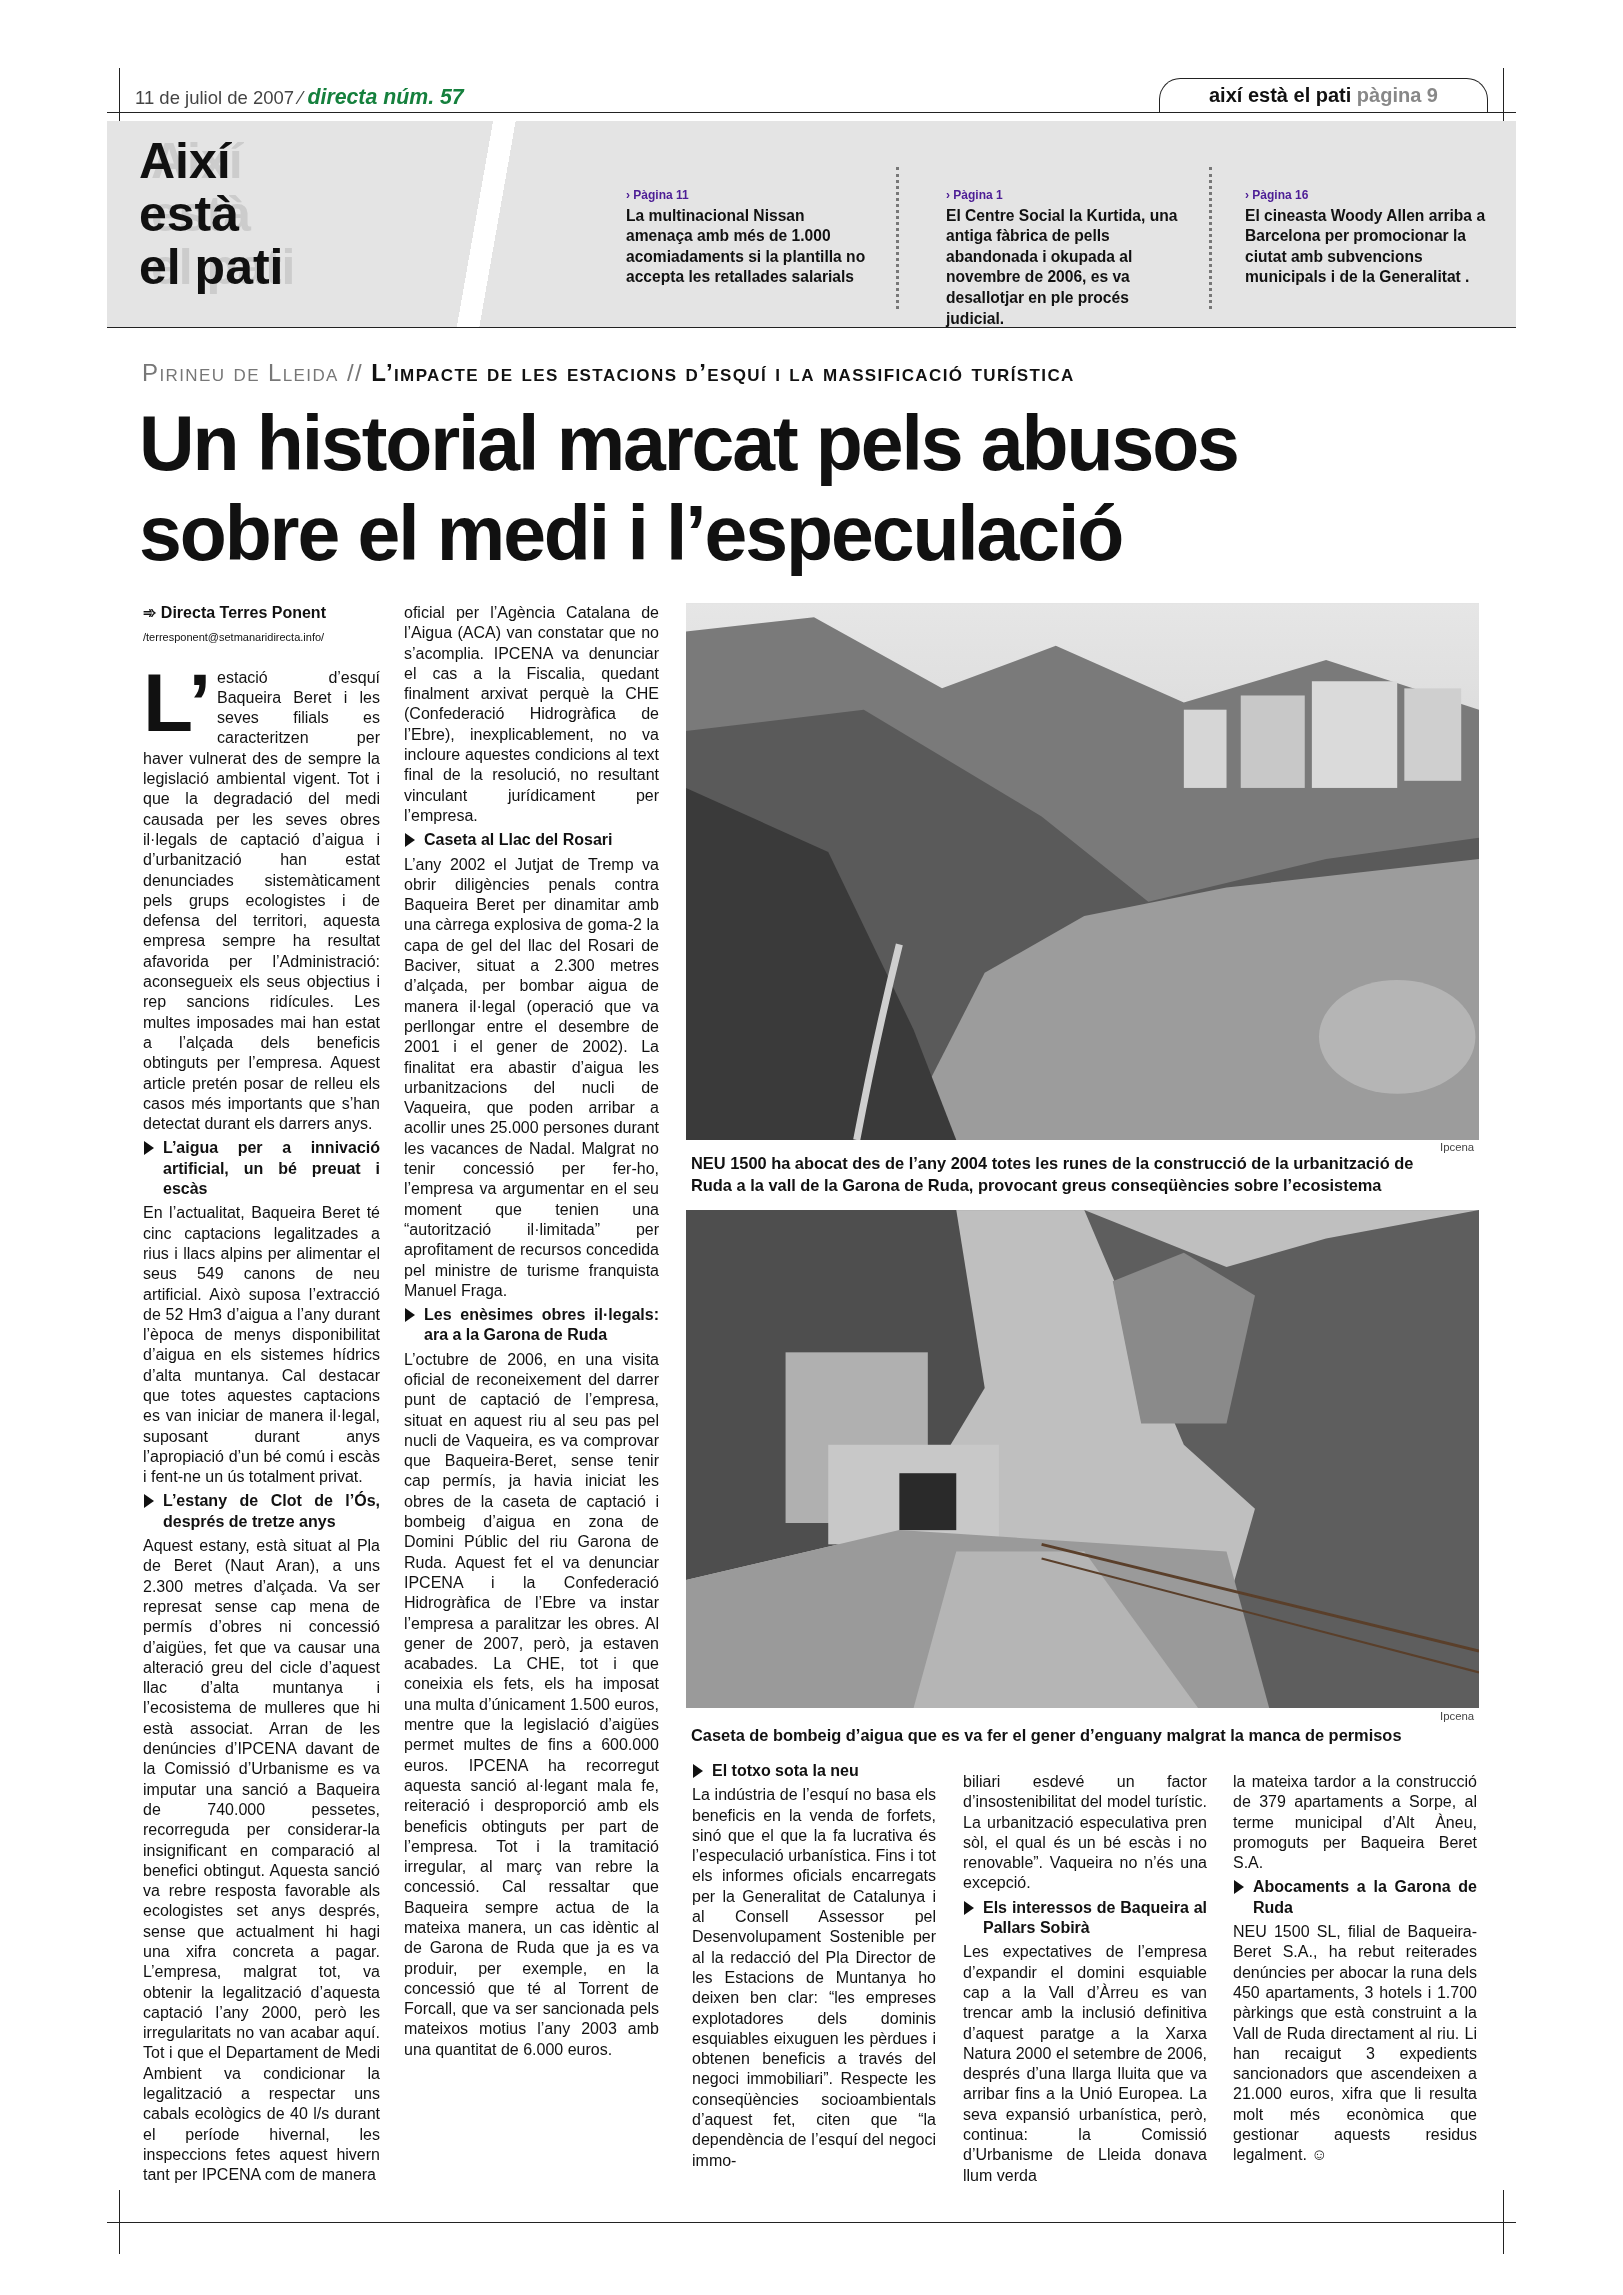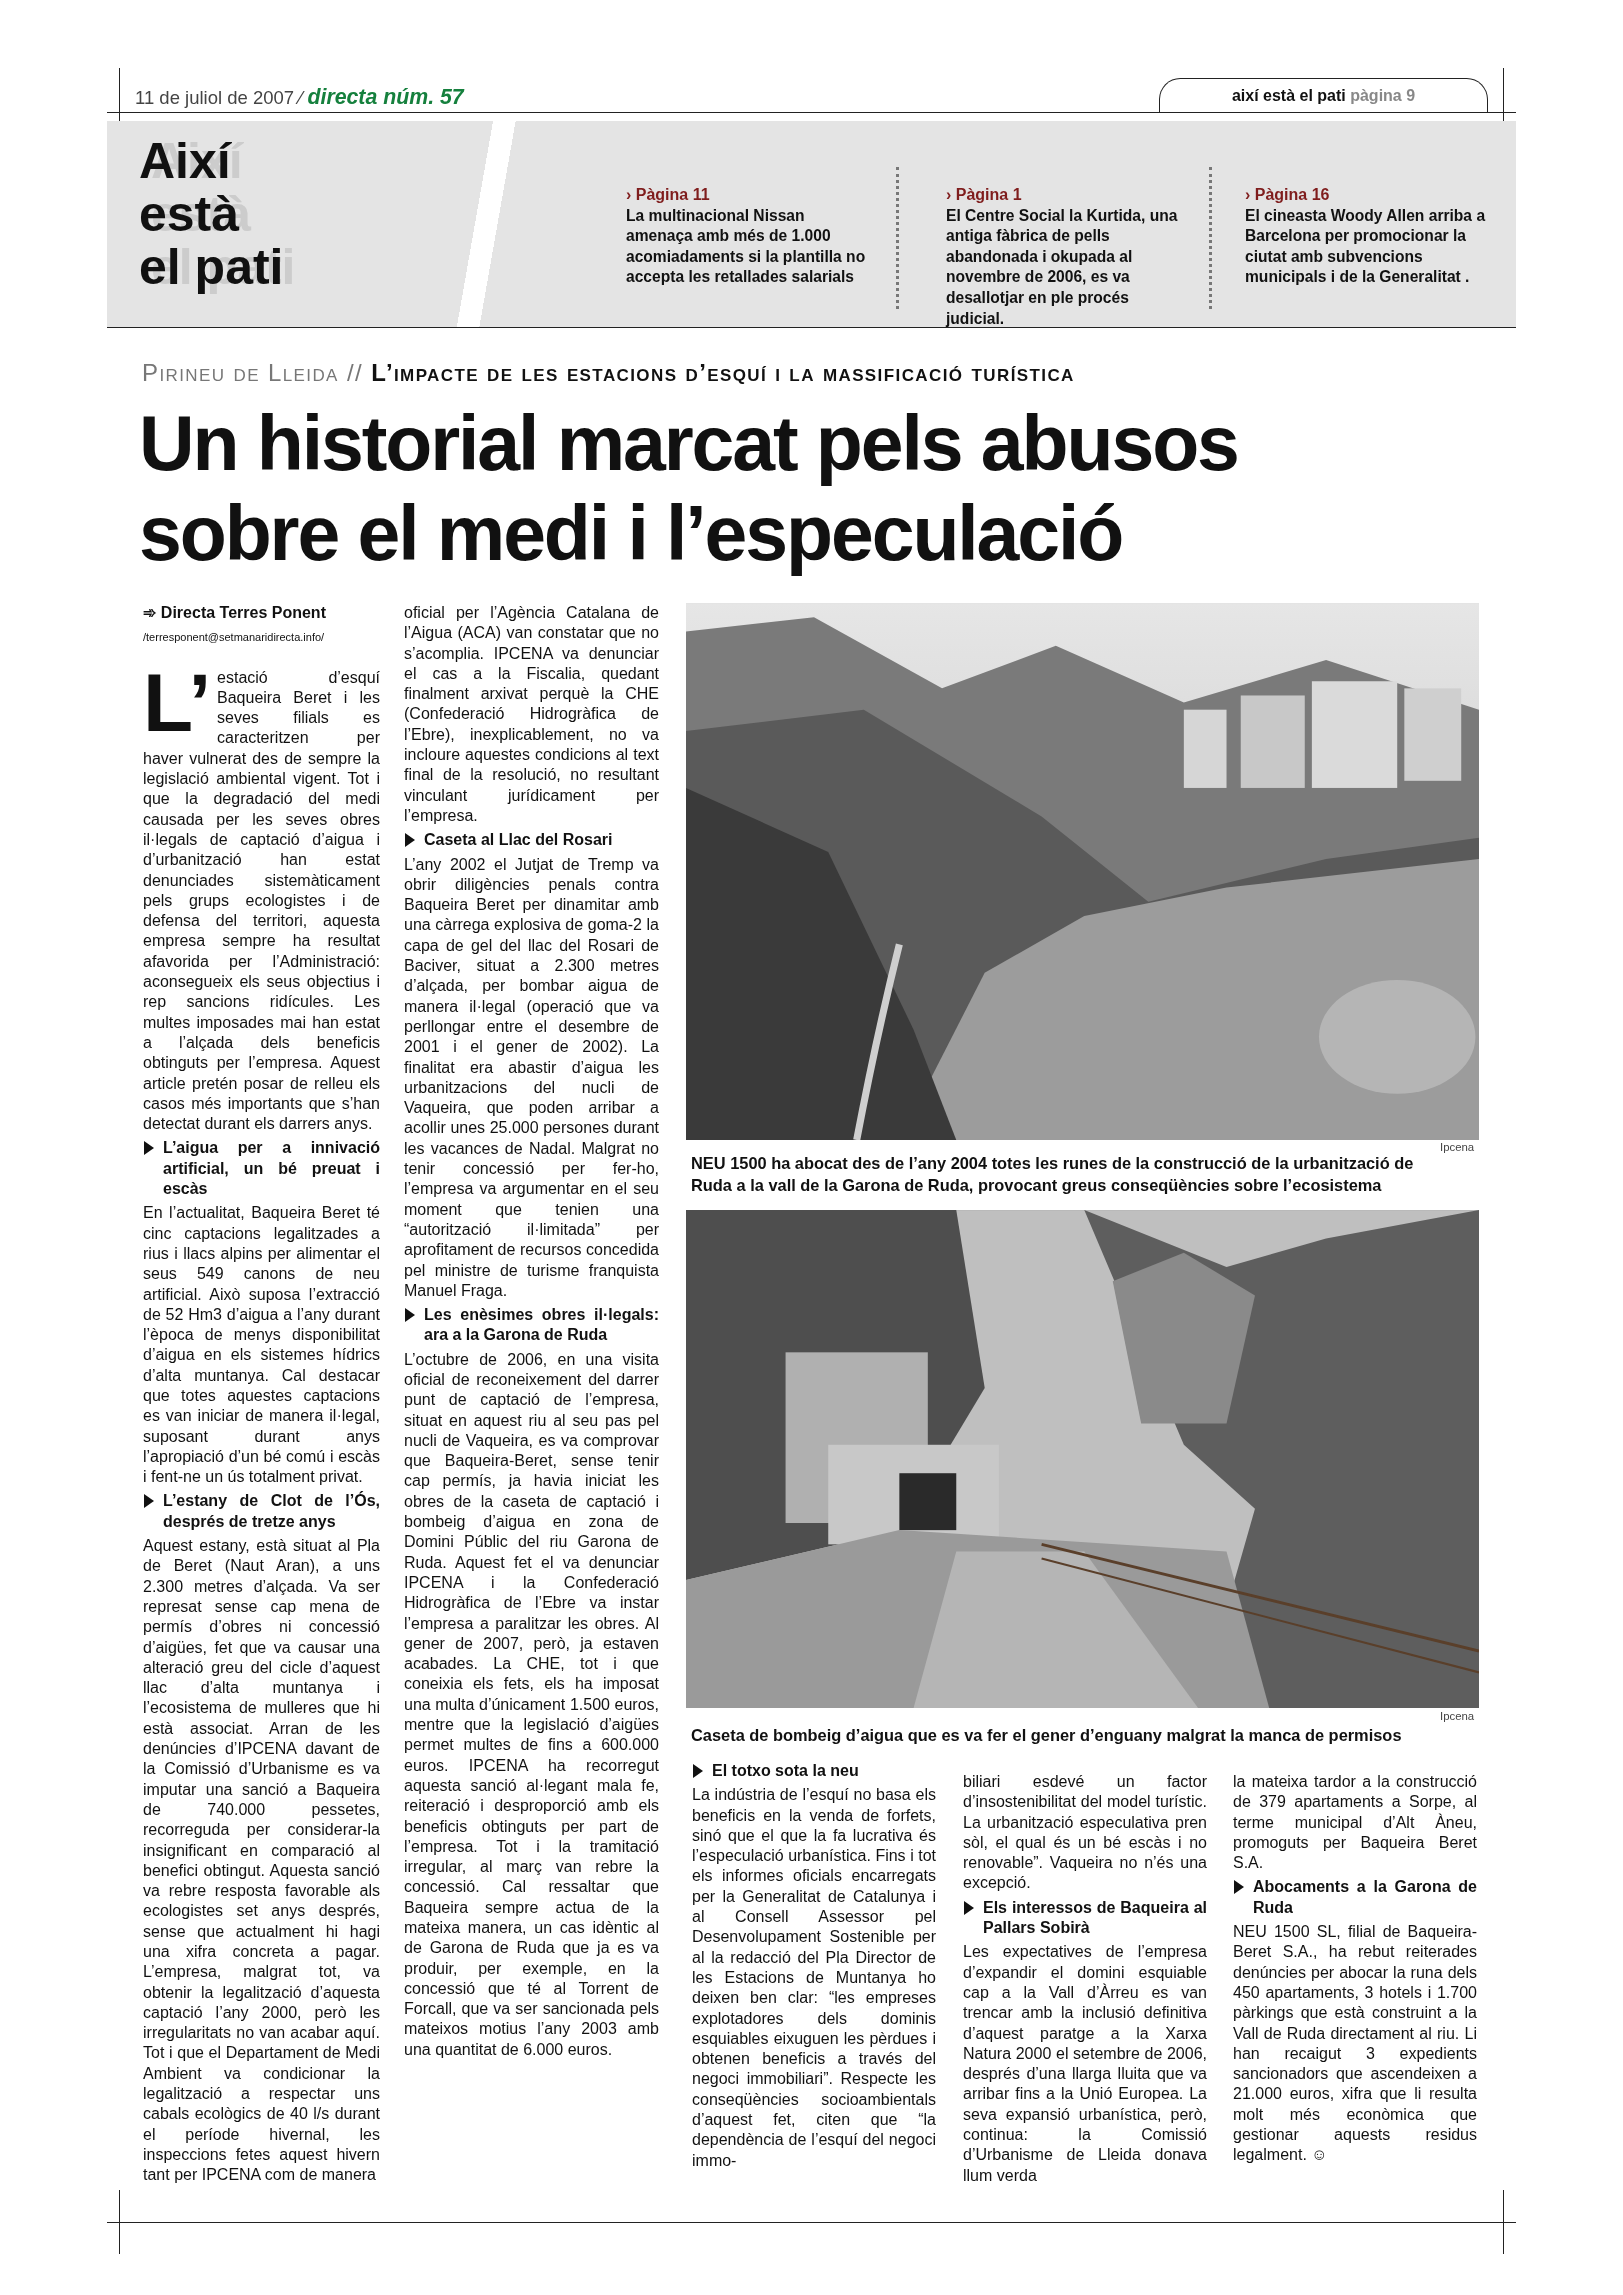--- a/index.html
+++ b/index.html
@@ -2,28 +2,28 @@
 <html style="font-size:11.4px"><head>
 <meta charset="utf-8">
 <style>
   html,body{margin:0;padding:0;background:#fff;}
   body{width:1623px;height:2295px;position:relative;overflow:hidden;font-family:"Liberation Sans",sans-serif;color:#111;}
   .vline{position:absolute;width:1.4px;background:#222;}
   .hline{position:absolute;height:1.4px;background:#222;}
   .topbar{position:absolute;left:135px;top:85px;font-size:18.5px;color:#444;}
   .topbar b{font-style:italic;color:#15803d;font-weight:bold;font-size:21.3px;}
   .toprule{position:absolute;left:107px;right:107px;top:112px;height:1.4px;background:#222;}
-  .sect-tab{position:absolute;right:135px;top:78px;width:327px;height:33px;border:1.4px solid #222;border-bottom:none;border-radius:21.3px 21.3px 0 0;text-align:center;font-size:16px;font-weight:bold;line-height:33px;}
+  .sect-tab{position:absolute;right:135px;top:78px;width:327px;height:33px;border:1.4px solid #222;border-bottom:none;border-radius:21.3px 21.3px 0 0;text-align:center;font-size:20px;font-weight:bold;line-height:33px;}
   .sect-tab span.pg{color:#888;font-weight:bold;}
   .banner{position:absolute;left:107px;right:107px;top:121px;height:206px;background:#e4e4e4;border-bottom:1.4px solid #222;}
   .brand{position:absolute;left:32px;top:14.2px;font-size:50px;font-weight:bold;line-height:53px;color:#111;}
   .brand-shadow{position:absolute;left:44px;top:14.2px;font-size:50px;font-weight:bold;line-height:53px;color:#ccc;}
   .brand-slash{position:absolute;left:341px;top:0;width:114px;height:206px;background:linear-gradient(100deg,#e4e4e4 0 30%,#fff 30% 45%,#e4e4e4 45% 100%);}
   .teaser{position:absolute;top:64px;width:242px;font-size:15.6px;font-weight:bold;line-height:20.6px;}
-  .teaser .pg{color:#7f1d1d;font-size:16px;display:block;}
+  .teaser .pg{color:#4c1d95;font-size:12px;display:block;}
   .dotsep{position:absolute;top:46px;height:142px;border-left:3.6px dotted #777;}
   .kicker{position:absolute;left:142px;top:359px;font-size:24px;letter-spacing:1.4px;font-variant:small-caps;}
   .kicker .k1{color:#777;}
   .kicker .k2{font-weight:bold;color:#111;}
   .headline{position:absolute;left:139px;top:398px;font-size:77px;font-weight:bold;line-height:90px;letter-spacing:-2.1px;}
   .col{position:absolute;font-size:16px;line-height:20.3px;text-align:justify;font-family:"Liberation Sans",sans-serif;}
   .col p{margin:4px;}
   .sub{font-weight:bold;margin-top:11.4px;position:relative;padding-left:20px;}
   .sub:before{content:"";position:absolute;left:1.4px;top:2.8px;border-left:10px solid #111;border-top:7.8px solid transparent;border-bottom:7.8px solid transparent;}
   .dropcap{float:left;font-size:82px;line-height:68px;font-weight:bold;margin:1.4px 5.7px 0 0;}

